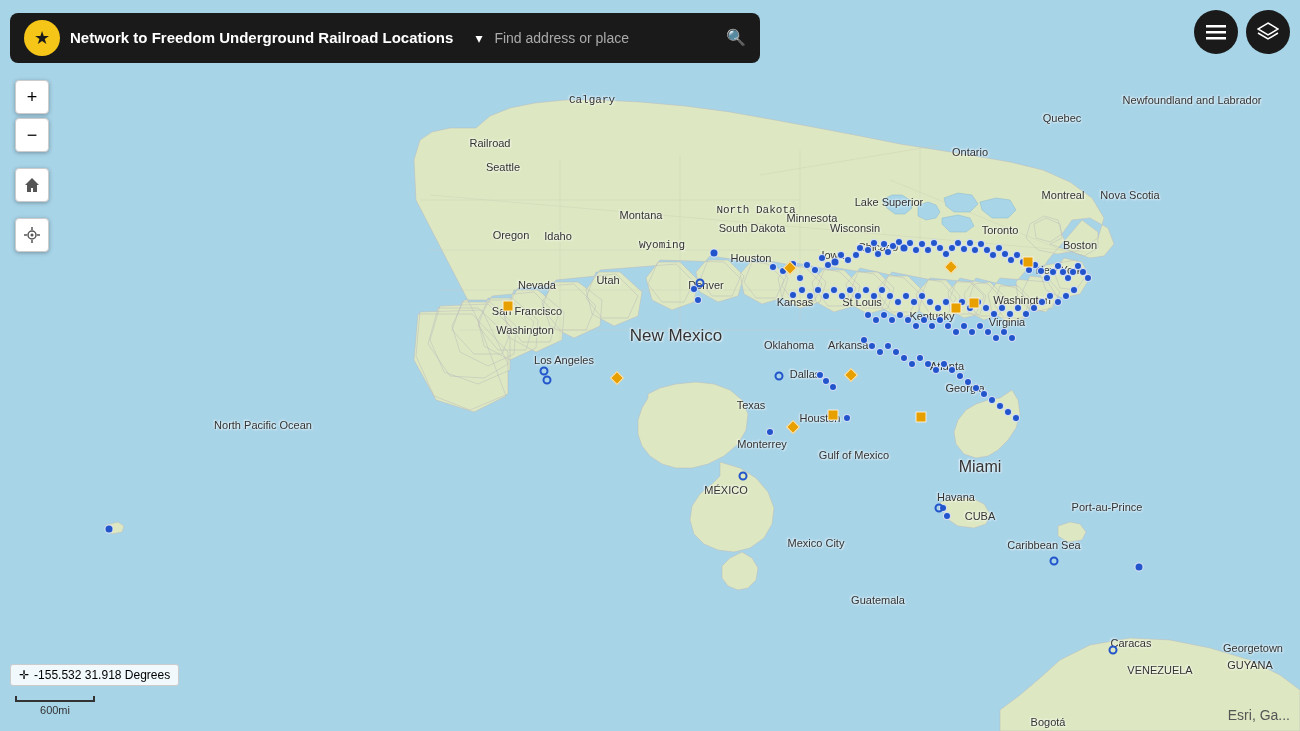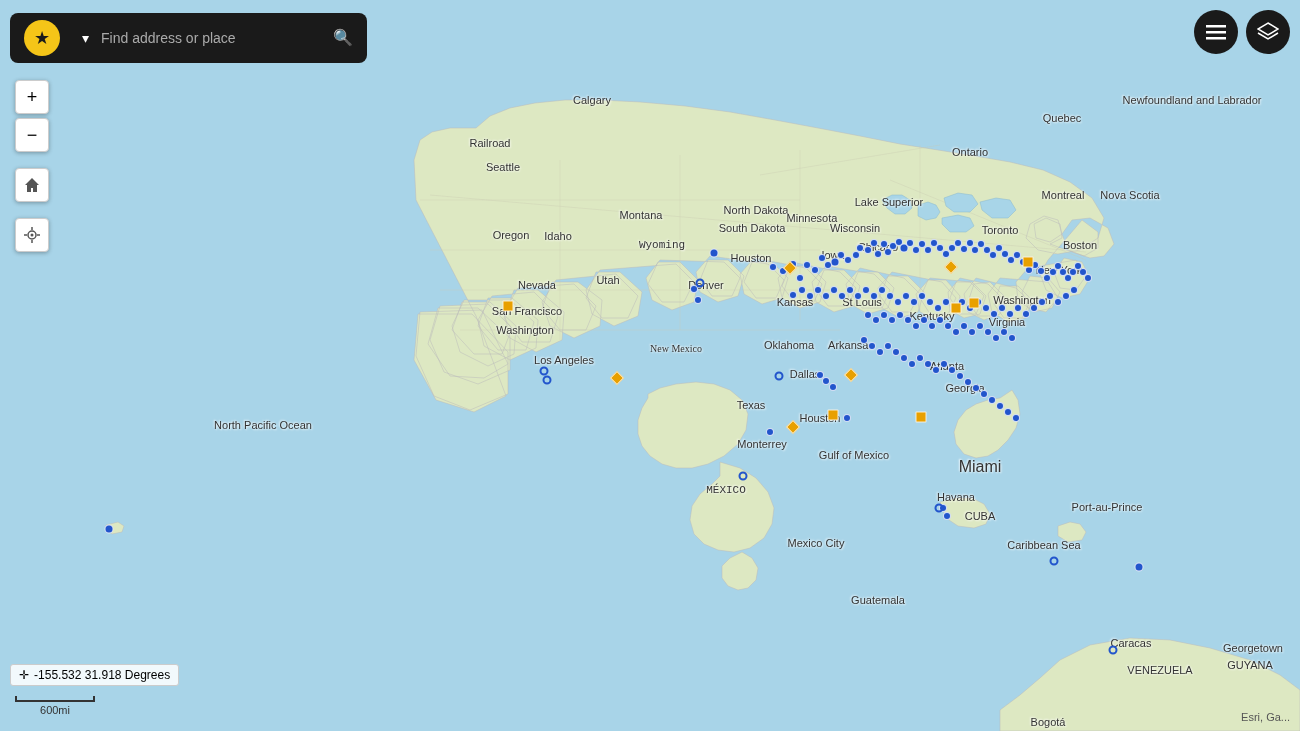--- a/index.html
+++ b/index.html
@@ -191,21 +191,21 @@
       color: #333;
       margin-top: 2px;
       text-align: center;
     }
 
     
     #attribution {
       position: absolute;
       bottom: 8px;
       right: 10px;
-      font-size: 11px;
+      font-size: 14px;
       color: #555;
       z-index: 100;
     }
   </style>
 </head>
 <body>
 
 <div id="map-container">
 
   <svg id="map-svg" viewBox="0 0 1300 731" xmlns="http://www.w3.org/2000/svg">
@@ -408,40 +408,40 @@
     </g>
 
     <path d="M 882 200 L 892 195 L 902 195 L 910 200 L 912 208 L 905 214 L 895 214 L 887 208 Z" fill="#a8d5e8" stroke="#8bb8cc" stroke-width="0.5"></path>
     <path d="M 918 205 L 928 202 L 936 205 L 940 212 L 936 218 L 926 220 L 918 216 Z" fill="#a8d5e8" stroke="#8bb8cc" stroke-width="0.5"></path>
     <path d="M 944 198 L 958 193 L 972 195 L 978 204 L 970 212 L 954 212 L 946 206 Z" fill="#a8d5e8" stroke="#8bb8cc" stroke-width="0.5"></path>
     <path d="M 980 202 L 996 198 L 1010 200 L 1016 210 L 1008 218 L 992 218 L 982 210 Z" fill="#a8d5e8" stroke="#8bb8cc" stroke-width="0.5"></path>
     <path d="M 942 218 L 958 215 L 970 218 L 974 226 L 966 232 L 950 232 L 942 224 Z" fill="#a8d5e8" stroke="#8bb8cc" stroke-width="0.5"></path>
   </svg>
 
   <div id="city-labels-container" style="position:absolute;top:0;left:0;width:100%;height:100%;pointer-events:none;z-index:5;">
-  <div style="position: absolute; left: 592px; top: 100px; font-size: 11px; color: rgb(51, 51, 51); font-family: Liberation Sans, sans-serif; white-space: nowrap; transform: translate(-50%, -50%); pointer-events: none; text-shadow: rgba(255, 255, 255, 0.8) 1px 1px 2px, rgba(255, 255, 255, 0.8) -1px -1px 2px;">Calgary</div>
+  <div style="position: absolute; left: 592px; top: 100px; font-size: 11px; color: rgb(51, 51, 51); font-family: Liberation Mono, monospace; white-space: nowrap; transform: translate(-50%, -50%); pointer-events: none; text-shadow: rgba(255, 255, 255, 0.8) 1px 1px 2px, rgba(255, 255, 255, 0.8) -1px -1px 2px;">Calgary</div>
       <div style="position: absolute; left: 490px; top: 143px; font-size: 11px; color: rgb(51, 51, 51); font-family: Arial, sans-serif; white-space: nowrap; transform: translate(-50%, -50%); pointer-events: none; text-shadow: rgba(255, 255, 255, 0.8) 1px 1px 2px, rgba(255, 255, 255, 0.8) -1px -1px 2px;">Railroad</div>
       <div style="position: absolute; left: 503px; top: 167px; font-size: 11px; color: rgb(51, 51, 51); font-family: Arial, sans-serif; white-space: nowrap; transform: translate(-50%, -50%); pointer-events: none; text-shadow: rgba(255, 255, 255, 0.8) 1px 1px 2px, rgba(255, 255, 255, 0.8) -1px -1px 2px;">Seattle</div>
       <div style="position: absolute; left: 641px; top: 215px; font-size: 11px; color: rgb(51, 51, 51); font-family: Arial, sans-serif; white-space: nowrap; transform: translate(-50%, -50%); pointer-events: none; text-shadow: rgba(255, 255, 255, 0.8) 1px 1px 2px, rgba(255, 255, 255, 0.8) -1px -1px 2px;">Montana</div>
       <div style="position: absolute; left: 558px; top: 236px; font-size: 11px; color: rgb(51, 51, 51); font-family: Arial, sans-serif; white-space: nowrap; transform: translate(-50%, -50%); pointer-events: none; text-shadow: rgba(255, 255, 255, 0.8) 1px 1px 2px, rgba(255, 255, 255, 0.8) -1px -1px 2px;">Idaho</div>
       <div style="position: absolute; left: 511px; top: 235px; font-size: 11px; color: rgb(51, 51, 51); font-family: Arial, sans-serif; white-space: nowrap; transform: translate(-50%, -50%); pointer-events: none; text-shadow: rgba(255, 255, 255, 0.8) 1px 1px 2px, rgba(255, 255, 255, 0.8) -1px -1px 2px;">Oregon</div>
       <div style="position: absolute; left: 662px; top: 245px; font-size: 11px; color: rgb(51, 51, 51); font-family: Liberation Mono, monospace; white-space: nowrap; transform: translate(-50%, -50%); pointer-events: none; text-shadow: rgba(255, 255, 255, 0.8) 1px 1px 2px, rgba(255, 255, 255, 0.8) -1px -1px 2px;">Wyoming</div>
       <div style="position: absolute; left: 537px; top: 285px; font-size: 11px; color: rgb(51, 51, 51); font-family: Arial, sans-serif; white-space: nowrap; transform: translate(-50%, -50%); pointer-events: none; text-shadow: rgba(255, 255, 255, 0.8) 1px 1px 2px, rgba(255, 255, 255, 0.8) -1px -1px 2px;">Nevada</div>
       <div style="position: absolute; left: 608px; top: 280px; font-size: 11px; color: rgb(51, 51, 51); font-family: Arial, sans-serif; white-space: nowrap; transform: translate(-50%, -50%); pointer-events: none; text-shadow: rgba(255, 255, 255, 0.8) 1px 1px 2px, rgba(255, 255, 255, 0.8) -1px -1px 2px;">Utah</div>
       <div style="position: absolute; left: 525px; top: 330px; font-size: 11px; color: rgb(51, 51, 51); font-family: Arial, sans-serif; white-space: nowrap; transform: translate(-50%, -50%); pointer-events: none; text-shadow: rgba(255, 255, 255, 0.8) 1px 1px 2px, rgba(255, 255, 255, 0.8) -1px -1px 2px;">Washington</div>
       <div style="position: absolute; left: 706px; top: 285px; font-size: 11px; color: rgb(51, 51, 51); font-family: Arial, sans-serif; white-space: nowrap; transform: translate(-50%, -50%); pointer-events: none; text-shadow: rgba(255, 255, 255, 0.8) 1px 1px 2px, rgba(255, 255, 255, 0.8) -1px -1px 2px;">Denver</div>
       <div style="position: absolute; left: 751px; top: 258px; font-size: 11px; color: rgb(51, 51, 51); font-family: Arial, sans-serif; white-space: nowrap; transform: translate(-50%, -50%); pointer-events: none; text-shadow: rgba(255, 255, 255, 0.8) 1px 1px 2px, rgba(255, 255, 255, 0.8) -1px -1px 2px;">Houston</div>
-      <div style="position: absolute; left: 756px; top: 210px; font-size: 11px; color: rgb(51, 51, 51); font-family: Liberation Sans, sans-serif; white-space: nowrap; transform: translate(-50%, -50%); pointer-events: none; text-shadow: rgba(255, 255, 255, 0.8) 1px 1px 2px, rgba(255, 255, 255, 0.8) -1px -1px 2px;">North Dakota</div>
+      <div style="position: absolute; left: 756px; top: 210px; font-size: 11px; color: rgb(51, 51, 51); font-family: Liberation Mono, monospace; white-space: nowrap; transform: translate(-50%, -50%); pointer-events: none; text-shadow: rgba(255, 255, 255, 0.8) 1px 1px 2px, rgba(255, 255, 255, 0.8) -1px -1px 2px;">North Dakota</div>
       <div style="position: absolute; left: 752px; top: 228px; font-size: 11px; color: rgb(51, 51, 51); font-family: Arial, sans-serif; white-space: nowrap; transform: translate(-50%, -50%); pointer-events: none; text-shadow: rgba(255, 255, 255, 0.8) 1px 1px 2px, rgba(255, 255, 255, 0.8) -1px -1px 2px;">South Dakota</div>
       <div style="position: absolute; left: 812px; top: 218px; font-size: 11px; color: rgb(51, 51, 51); font-family: Arial, sans-serif; white-space: nowrap; transform: translate(-50%, -50%); pointer-events: none; text-shadow: rgba(255, 255, 255, 0.8) 1px 1px 2px, rgba(255, 255, 255, 0.8) -1px -1px 2px;">Minnesota</div>
       <div style="position: absolute; left: 855px; top: 228px; font-size: 11px; color: rgb(51, 51, 51); font-family: Arial, sans-serif; white-space: nowrap; transform: translate(-50%, -50%); pointer-events: none; text-shadow: rgba(255, 255, 255, 0.8) 1px 1px 2px, rgba(255, 255, 255, 0.8) -1px -1px 2px;">Wisconsin</div>
       <div style="position: absolute; left: 833px; top: 255px; font-size: 11px; color: rgb(51, 51, 51); font-family: Arial, sans-serif; white-space: nowrap; transform: translate(-50%, -50%); pointer-events: none; text-shadow: rgba(255, 255, 255, 0.8) 1px 1px 2px, rgba(255, 255, 255, 0.8) -1px -1px 2px;">Iowa</div>
       <div style="position: absolute; left: 795px; top: 302px; font-size: 11px; color: rgb(51, 51, 51); font-family: Arial, sans-serif; white-space: nowrap; transform: translate(-50%, -50%); pointer-events: none; text-shadow: rgba(255, 255, 255, 0.8) 1px 1px 2px, rgba(255, 255, 255, 0.8) -1px -1px 2px;">Kansas</div>
       <div style="position: absolute; left: 789px; top: 345px; font-size: 11px; color: rgb(51, 51, 51); font-family: Arial, sans-serif; white-space: nowrap; transform: translate(-50%, -50%); pointer-events: none; text-shadow: rgba(255, 255, 255, 0.8) 1px 1px 2px, rgba(255, 255, 255, 0.8) -1px -1px 2px;">Oklahoma</div>
-      <div style="position: absolute; left: 676px; top: 348px; font-size: 10px; color: rgb(51, 51, 51); font-family: Liberation Serif, serif; white-space: nowrap; transform: translate(-50%, -50%); pointer-events: none; text-shadow: rgba(255, 255, 255, 0.8) 1px 1px 2px, rgba(255, 255, 255, 0.8) -1px -1px 2px;">New Mexico</div>
+      <div style="position: absolute; left: 676px; top: 336px; font-size: 17px; color: rgb(51, 51, 51); font-family: Liberation Sans, sans-serif; white-space: nowrap; transform: translate(-50%, -50%); pointer-events: none; text-shadow: rgba(255, 255, 255, 0.8) 1px 1px 2px, rgba(255, 255, 255, 0.8) -1px -1px 2px;">New Mexico</div>
       <div style="position: absolute; left: 851px; top: 345px; font-size: 11px; color: rgb(51, 51, 51); font-family: Arial, sans-serif; white-space: nowrap; transform: translate(-50%, -50%); pointer-events: none; text-shadow: rgba(255, 255, 255, 0.8) 1px 1px 2px, rgba(255, 255, 255, 0.8) -1px -1px 2px;">Arkansas</div>
       <div style="position: absolute; left: 751px; top: 405px; font-size: 11px; color: rgb(51, 51, 51); font-family: Arial, sans-serif; white-space: nowrap; transform: translate(-50%, -50%); pointer-events: none; text-shadow: rgba(255, 255, 255, 0.8) 1px 1px 2px, rgba(255, 255, 255, 0.8) -1px -1px 2px;">Texas</div>
       <div style="position: absolute; left: 805px; top: 374px; font-size: 11px; color: rgb(51, 51, 51); font-family: Arial, sans-serif; white-space: nowrap; transform: translate(-50%, -50%); pointer-events: none; text-shadow: rgba(255, 255, 255, 0.8) 1px 1px 2px, rgba(255, 255, 255, 0.8) -1px -1px 2px;">Dallas</div>
       <div style="position: absolute; left: 820px; top: 418px; font-size: 11px; color: rgb(51, 51, 51); font-family: Arial, sans-serif; white-space: nowrap; transform: translate(-50%, -50%); pointer-events: none; text-shadow: rgba(255, 255, 255, 0.8) 1px 1px 2px, rgba(255, 255, 255, 0.8) -1px -1px 2px;">Houston</div>
       <div style="position: absolute; left: 862px; top: 302px; font-size: 11px; color: rgb(51, 51, 51); font-family: Arial, sans-serif; white-space: nowrap; transform: translate(-50%, -50%); pointer-events: none; text-shadow: rgba(255, 255, 255, 0.8) 1px 1px 2px, rgba(255, 255, 255, 0.8) -1px -1px 2px;">St Louis</div>
       <div style="position: absolute; left: 947px; top: 366px; font-size: 11px; color: rgb(51, 51, 51); font-family: Arial, sans-serif; white-space: nowrap; transform: translate(-50%, -50%); pointer-events: none; text-shadow: rgba(255, 255, 255, 0.8) 1px 1px 2px, rgba(255, 255, 255, 0.8) -1px -1px 2px;">Atlanta</div>
       <div style="position: absolute; left: 878px; top: 247px; font-size: 11px; color: rgb(51, 51, 51); font-family: Arial, sans-serif; white-space: nowrap; transform: translate(-50%, -50%); pointer-events: none; text-shadow: rgba(255, 255, 255, 0.8) 1px 1px 2px, rgba(255, 255, 255, 0.8) -1px -1px 2px;">Chicago</div>
       <div style="position: absolute; left: 1000px; top: 230px; font-size: 11px; color: rgb(51, 51, 51); font-family: Arial, sans-serif; white-space: nowrap; transform: translate(-50%, -50%); pointer-events: none; text-shadow: rgba(255, 255, 255, 0.8) 1px 1px 2px, rgba(255, 255, 255, 0.8) -1px -1px 2px;">Toronto</div>
       <div style="position: absolute; left: 1063px; top: 195px; font-size: 11px; color: rgb(51, 51, 51); font-family: Arial, sans-serif; white-space: nowrap; transform: translate(-50%, -50%); pointer-events: none; text-shadow: rgba(255, 255, 255, 0.8) 1px 1px 2px, rgba(255, 255, 255, 0.8) -1px -1px 2px;">Montreal</div>
       <div style="position: absolute; left: 1080px; top: 245px; font-size: 11px; color: rgb(51, 51, 51); font-family: Arial, sans-serif; white-space: nowrap; transform: translate(-50%, -50%); pointer-events: none; text-shadow: rgba(255, 255, 255, 0.8) 1px 1px 2px, rgba(255, 255, 255, 0.8) -1px -1px 2px;">Boston</div>
@@ -449,21 +449,21 @@
       <div style="position: absolute; left: 1022px; top: 300px; font-size: 11px; color: rgb(51, 51, 51); font-family: Arial, sans-serif; white-space: nowrap; transform: translate(-50%, -50%); pointer-events: none; text-shadow: rgba(255, 255, 255, 0.8) 1px 1px 2px, rgba(255, 255, 255, 0.8) -1px -1px 2px;">Washington</div>
       <div style="position: absolute; left: 1007px; top: 322px; font-size: 11px; color: rgb(51, 51, 51); font-family: Arial, sans-serif; white-space: nowrap; transform: translate(-50%, -50%); pointer-events: none; text-shadow: rgba(255, 255, 255, 0.8) 1px 1px 2px, rgba(255, 255, 255, 0.8) -1px -1px 2px;">Virginia</div>
       <div style="position: absolute; left: 932px; top: 316px; font-size: 11px; color: rgb(51, 51, 51); font-family: Arial, sans-serif; white-space: nowrap; transform: translate(-50%, -50%); pointer-events: none; text-shadow: rgba(255, 255, 255, 0.8) 1px 1px 2px, rgba(255, 255, 255, 0.8) -1px -1px 2px;">Kentucky</div>
       <div style="position: absolute; left: 965px; top: 388px; font-size: 11px; color: rgb(51, 51, 51); font-family: Arial, sans-serif; white-space: nowrap; transform: translate(-50%, -50%); pointer-events: none; text-shadow: rgba(255, 255, 255, 0.8) 1px 1px 2px, rgba(255, 255, 255, 0.8) -1px -1px 2px;">Georgia</div>
       <div style="position: absolute; left: 980px; top: 467px; font-size: 16px; color: rgb(51, 51, 51); font-family: Arial, sans-serif; white-space: nowrap; transform: translate(-50%, -50%); pointer-events: none; text-shadow: rgba(255, 255, 255, 0.8) 1px 1px 2px, rgba(255, 255, 255, 0.8) -1px -1px 2px;">Miami</div>
       <div style="position: absolute; left: 956px; top: 497px; font-size: 11px; color: rgb(51, 51, 51); font-family: Arial, sans-serif; white-space: nowrap; transform: translate(-50%, -50%); pointer-events: none; text-shadow: rgba(255, 255, 255, 0.8) 1px 1px 2px, rgba(255, 255, 255, 0.8) -1px -1px 2px;">Havana</div>
       <div style="position: absolute; left: 980px; top: 516px; font-size: 11px; color: rgb(51, 51, 51); font-family: Arial, sans-serif; white-space: nowrap; transform: translate(-50%, -50%); pointer-events: none; text-shadow: rgba(255, 255, 255, 0.8) 1px 1px 2px, rgba(255, 255, 255, 0.8) -1px -1px 2px;">CUBA</div>
       <div style="position: absolute; left: 854px; top: 455px; font-size: 11px; color: rgb(51, 51, 51); font-family: Arial, sans-serif; white-space: nowrap; transform: translate(-50%, -50%); pointer-events: none; text-shadow: rgba(255, 255, 255, 0.8) 1px 1px 2px, rgba(255, 255, 255, 0.8) -1px -1px 2px;">Gulf of Mexico</div>
       <div style="position: absolute; left: 263px; top: 425px; font-size: 11px; color: rgb(51, 51, 51); font-family: Arial, sans-serif; white-space: nowrap; transform: translate(-50%, -50%); pointer-events: none; text-shadow: rgba(255, 255, 255, 0.8) 1px 1px 2px, rgba(255, 255, 255, 0.8) -1px -1px 2px;">North Pacific Ocean</div>
       <div style="position: absolute; left: 762px; top: 444px; font-size: 11px; color: rgb(51, 51, 51); font-family: Arial, sans-serif; white-space: nowrap; transform: translate(-50%, -50%); pointer-events: none; text-shadow: rgba(255, 255, 255, 0.8) 1px 1px 2px, rgba(255, 255, 255, 0.8) -1px -1px 2px;">Monterrey</div>
-      <div style="position: absolute; left: 726px; top: 490px; font-size: 11px; color: rgb(51, 51, 51); font-family: Liberation Mono, monospace; white-space: nowrap; transform: translate(-50%, -50%); pointer-events: none; text-shadow: rgba(255, 255, 255, 0.8) 1px 1px 2px, rgba(255, 255, 255, 0.8) -1px -1px 2px;">MÉXICO</div>
+      <div style="position: absolute; left: 726px; top: 490px; font-size: 11px; color: rgb(51, 51, 51); font-family: Liberation Sans, sans-serif; white-space: nowrap; transform: translate(-50%, -50%); pointer-events: none; text-shadow: rgba(255, 255, 255, 0.8) 1px 1px 2px, rgba(255, 255, 255, 0.8) -1px -1px 2px;">MÉXICO</div>
       <div style="position: absolute; left: 780px; top: 543px; font-size: 11px; color: rgb(51, 51, 51); font-family: Arial, sans-serif; white-space: nowrap; transform: translate(-50%, -50%); pointer-events: none; text-shadow: rgba(255, 255, 255, 0.8) 1px 1px 2px, rgba(255, 255, 255, 0.8) -1px -1px 2px; margin-left: 36px;">Mexico City</div>
       <div style="position: absolute; left: 878px; top: 600px; font-size: 11px; color: rgb(51, 51, 51); font-family: Arial, sans-serif; white-space: nowrap; transform: translate(-50%, -50%); pointer-events: none; text-shadow: rgba(255, 255, 255, 0.8) 1px 1px 2px, rgba(255, 255, 255, 0.8) -1px -1px 2px;">Guatemala</div>
       <div style="position: absolute; left: 1044px; top: 545px; font-size: 11px; color: rgb(51, 51, 51); font-family: Arial, sans-serif; white-space: nowrap; transform: translate(-50%, -50%); pointer-events: none; text-shadow: rgba(255, 255, 255, 0.8) 1px 1px 2px, rgba(255, 255, 255, 0.8) -1px -1px 2px;">Caribbean Sea</div>
       <div style="position: absolute; left: 1107px; top: 507px; font-size: 11px; color: rgb(51, 51, 51); font-family: Arial, sans-serif; white-space: nowrap; transform: translate(-50%, -50%); pointer-events: none; text-shadow: rgba(255, 255, 255, 0.8) 1px 1px 2px, rgba(255, 255, 255, 0.8) -1px -1px 2px;">Port-au-Prince</div>
       <div style="position: absolute; left: 1048px; top: 722px; font-size: 11px; color: rgb(51, 51, 51); font-family: Arial, sans-serif; white-space: nowrap; transform: translate(-50%, -50%); pointer-events: none; text-shadow: rgba(255, 255, 255, 0.8) 1px 1px 2px, rgba(255, 255, 255, 0.8) -1px -1px 2px;">Bogotá</div>
       <div style="position: absolute; left: 1131px; top: 643px; font-size: 11px; color: rgb(51, 51, 51); font-family: Arial, sans-serif; white-space: nowrap; transform: translate(-50%, -50%); pointer-events: none; text-shadow: rgba(255, 255, 255, 0.8) 1px 1px 2px, rgba(255, 255, 255, 0.8) -1px -1px 2px;">Caracas</div>
       <div style="position: absolute; left: 1160px; top: 670px; font-size: 11px; color: rgb(51, 51, 51); font-family: Arial, sans-serif; white-space: nowrap; transform: translate(-50%, -50%); pointer-events: none; text-shadow: rgba(255, 255, 255, 0.8) 1px 1px 2px, rgba(255, 255, 255, 0.8) -1px -1px 2px;">VENEZUELA</div>
       <div style="position: absolute; left: 1250px; top: 665px; font-size: 11px; color: rgb(51, 51, 51); font-family: Arial, sans-serif; white-space: nowrap; transform: translate(-50%, -50%); pointer-events: none; text-shadow: rgba(255, 255, 255, 0.8) 1px 1px 2px, rgba(255, 255, 255, 0.8) -1px -1px 2px;">GUYANA</div>
       <div style="position: absolute; left: 1253px; top: 648px; font-size: 11px; color: rgb(51, 51, 51); font-family: Arial, sans-serif; white-space: nowrap; transform: translate(-50%, -50%); pointer-events: none; text-shadow: rgba(255, 255, 255, 0.8) 1px 1px 2px, rgba(255, 255, 255, 0.8) -1px -1px 2px;">Georgetown</div>
       <div style="position: absolute; left: 970px; top: 152px; font-size: 11px; color: rgb(51, 51, 51); font-family: Arial, sans-serif; white-space: nowrap; transform: translate(-50%, -50%); pointer-events: none; text-shadow: rgba(255, 255, 255, 0.8) 1px 1px 2px, rgba(255, 255, 255, 0.8) -1px -1px 2px;">Ontario</div>
@@ -471,20 +471,21 @@
       <div style="position: absolute; left: 1192px; top: 100px; font-size: 11px; color: rgb(51, 51, 51); font-family: Arial, sans-serif; white-space: nowrap; transform: translate(-50%, -50%); pointer-events: none; text-shadow: rgba(255, 255, 255, 0.8) 1px 1px 2px, rgba(255, 255, 255, 0.8) -1px -1px 2px;">Newfoundland and Labrador</div>
       <div style="position: absolute; left: 564px; top: 360px; font-size: 11px; color: rgb(51, 51, 51); font-family: Arial, sans-serif; white-space: nowrap; transform: translate(-50%, -50%); pointer-events: none; text-shadow: rgba(255, 255, 255, 0.8) 1px 1px 2px, rgba(255, 255, 255, 0.8) -1px -1px 2px;">Los Angeles</div>
       <div style="position: absolute; left: 527px; top: 311px; font-size: 11px; color: rgb(51, 51, 51); font-family: Arial, sans-serif; white-space: nowrap; transform: translate(-50%, -50%); pointer-events: none; text-shadow: rgba(255, 255, 255, 0.8) 1px 1px 2px, rgba(255, 255, 255, 0.8) -1px -1px 2px;">San Francisco</div>
       <div style="position: absolute; left: 889px; top: 202px; font-size: 11px; color: rgb(51, 51, 51); font-family: Arial, sans-serif; white-space: nowrap; transform: translate(-50%, -50%); pointer-events: none; text-shadow: rgba(255, 255, 255, 0.8) 1px 1px 2px, rgba(255, 255, 255, 0.8) -1px -1px 2px;">Lake Superior</div>
       <div style="position: absolute; left: 1130px; top: 195px; font-size: 11px; color: rgb(51, 51, 51); font-family: Arial, sans-serif; white-space: nowrap; transform: translate(-50%, -50%); pointer-events: none; text-shadow: rgba(255, 255, 255, 0.8) 1px 1px 2px, rgba(255, 255, 255, 0.8) -1px -1px 2px;">Nova Scotia</div>
     </div>
 
   <div id="topbar">
     <div id="title-bar">
       <div id="star-logo">★</div>
+      <span id="app-title">Network to Freedom Underground Railroad Locations</span>
     </div>
     <div id="search-bar">
       <button id="search-dropdown-btn">▾</button>
       <input id="search-input" type="text" placeholder="Find address or place" style="">
       <button id="search-btn">🔍</button>
     </div>
   </div>
 
   <div id="top-right-buttons">
     <button class="top-right-btn">

